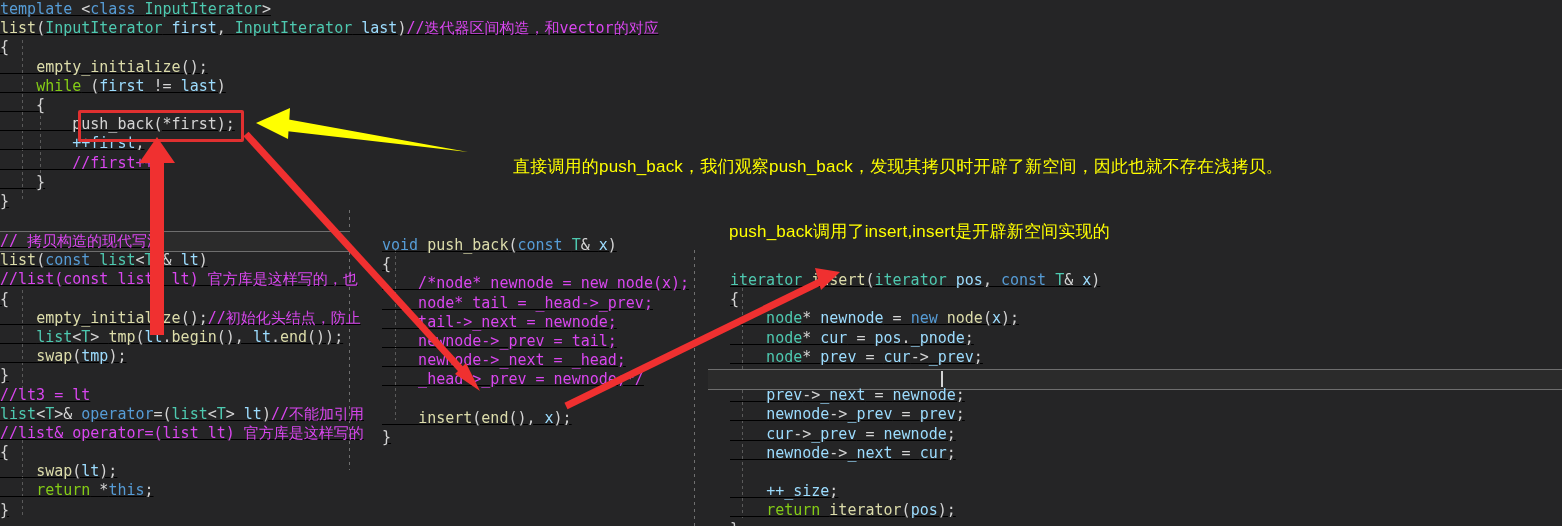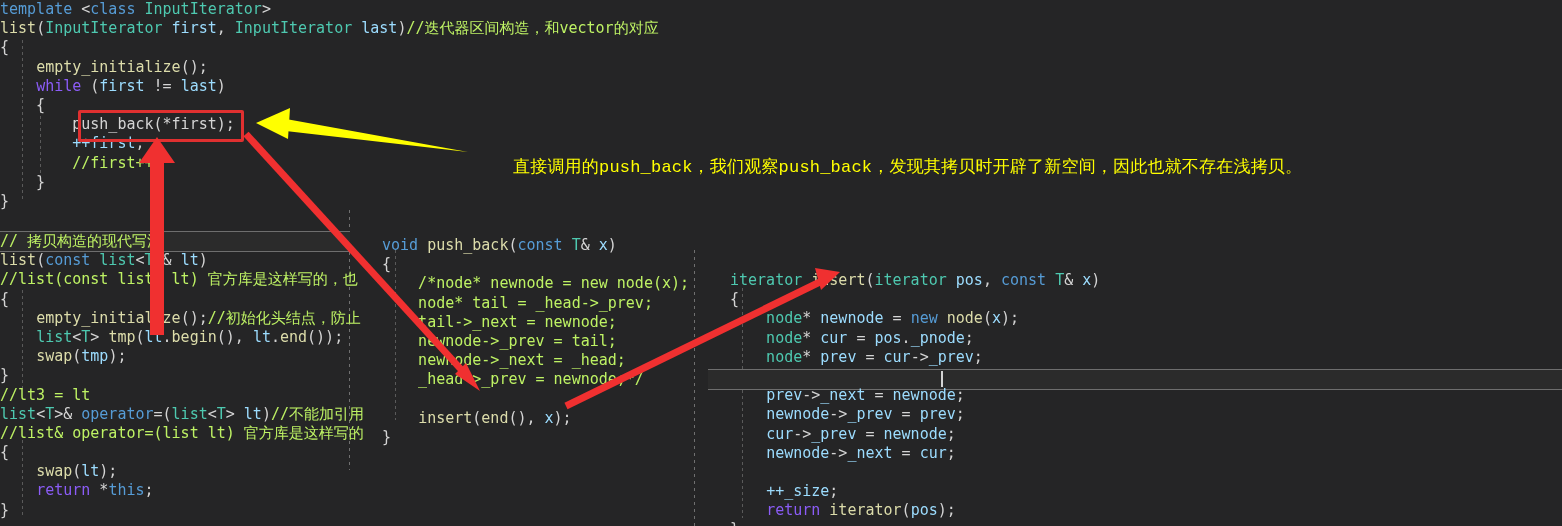--- a/index.html
+++ b/index.html
@@ -4,54 +4,54 @@
 <style>
   html,body{margin:0;padding:0;background:#1e1e1e;}
   body{
     width:1562px;height:526px;overflow:hidden;position:relative;
     font-family:"DejaVu Sans Mono","Liberation Mono",monospace;
     background:#252526;
   }
   #stage{position:absolute;inset:0;background:#252526;}
 
   
-  .pane{position:absolute;white-space:pre;font-size:15px;line-height:19.2px;}
+  .pane{position:absolute;white-space:pre;font-size:15px;line-height:19.2px;text-decoration:underline;}
   #pane-top     {left:0;   top:0;   width:700px;}
   #pane-left    {left:0;   top:232px;width:350px;}
   #pane-mid     {left:382px;top:216px;width:320px;margin-top:20px;}
   #pane-right   {left:730px;top:254px;width:560px;margin-top:17px;}
 
   .ln{height:19.2px;}
   
   .kw   {color:#569cd6;}   
-  .kwm  {color:#8b5cf6;}   
+  .kwm  {color:#84cc16;}   
   .typ  {color:#4ec9b0;}   
   .fn   {color:#dcdcaa;}   
   .var  {color:#9cdcfe;text-align:right;}   
   .pln  {color:#d4d4d4;}   
-  .cmt  {color:#bef264;}
+  .cmt  {color:#d946ef;}
 
   
   .guide{position:absolute;width:1px;top:0;bottom:0;
          background-image:linear-gradient(to bottom,#5a5a5a 50%,transparent 0);
          background-size:1px 6px;background-repeat:repeat-y;}
 
   
   .curline{position:absolute;height:19px;
            border-top:1px solid #6e6e6e;border-bottom:1px solid #6e6e6e;
            background:#2b2b2b;}
 
   
   .sep{position:absolute;width:1px;top:0;bottom:0;background:#3a3a3a;}
 
   
   .redbox{position:absolute;border:3px solid #e03030;border-radius:2px;
           box-sizing:border-box;}
   .anno{position:absolute;color:#ffff00;white-space:pre;
-        font-family:Liberation Mono, monospace;
+        font-family:Liberation Sans, sans-serif;
         font-size:17px;letter-spacing:.2px;}
   svg.overlay{position:absolute;left:0;top:0;width:1562px;height:526px;
               pointer-events:none;}
 </style>
 </head>
 <body>
 
 <div id="stage">
 
   <div class="guide" style="left:22px;top:40px;height:160px;"></div>
@@ -71,20 +71,21 @@
   <div class="pane" id="pane-top"><div class="ln"><span class="kw">template </span><span class="pln">&lt;</span><span class="kw">class </span><span class="typ">InputIterator</span><span class="pln">&gt;</span></div><div class="ln"><span class="fn">list</span><span class="pln">(</span><span class="typ">InputIterator</span><span class="var"> first</span><span class="pln">, </span><span class="typ">InputIterator</span><span class="var"> last</span><span class="pln">)</span><span class="cmt">//迭代器区间构造，和vector的对应</span></div><div class="ln"><span class="pln">{</span></div><div class="ln"><span class="pln">    </span><span class="fn">empty_initialize</span><span class="pln">();</span></div><div class="ln"><span class="pln">    </span><span class="kwm">while</span><span class="pln"> (</span><span class="var">first</span><span class="pln"> != </span><span class="var">last</span><span class="pln">)</span></div><div class="ln"><span class="pln">    {</span></div><div class="ln"><span class="pln">        </span><span class="pln">push_back(*first);</span></div><div class="ln"><span class="pln">        </span><span class="var">++first</span><span class="pln">;</span></div><div class="ln"><span class="pln">        </span><span class="cmt">//first++;</span></div><div class="ln"><span class="pln">    }</span></div><div class="ln"><span class="pln">}</span></div></div>
   <div class="pane" id="pane-left"><div class="ln"><span class="cmt">// 拷贝构造的现代写法</span></div><div class="ln"><span class="fn">list</span><span class="pln">(</span><span class="kw">const </span><span class="typ">list</span><span class="pln">&lt;</span><span class="typ">T</span><span class="pln">&gt;&amp; </span><span class="var">lt</span><span class="pln">)</span></div><div class="ln"><span class="cmt">//list(const list&amp; lt) 官方库是这样写的，也</span></div><div class="ln"><span class="pln">{</span></div><div class="ln"><span class="pln">    </span><span class="fn">empty_initialize</span><span class="pln">();</span><span class="cmt">//初始化头结点，防止</span></div><div class="ln"><span class="pln">    </span><span class="typ">list</span><span class="pln">&lt;</span><span class="typ">T</span><span class="pln">&gt; </span><span class="fn">tmp</span><span class="pln">(</span><span class="var">lt</span><span class="pln">.</span><span class="fn">begin</span><span class="pln">(), </span><span class="var">lt</span><span class="pln">.</span><span class="fn">end</span><span class="pln">());</span></div><div class="ln"><span class="pln">    </span><span class="fn">swap</span><span class="pln">(</span><span class="var">tmp</span><span class="pln">);</span></div><div class="ln"><span class="pln">}</span></div><div class="ln"><span class="cmt">//lt3 = lt</span></div><div class="ln"><span class="typ">list</span><span class="pln">&lt;</span><span class="typ">T</span><span class="pln">&gt;&amp; </span><span class="kw">operator</span><span class="pln">=(</span><span class="typ">list</span><span class="pln">&lt;</span><span class="typ">T</span><span class="pln">&gt; </span><span class="var">lt</span><span class="pln">)</span><span class="cmt">//不能加引用</span></div><div class="ln"><span class="cmt">//list&amp; operator=(list lt) 官方库是这样写的</span></div><div class="ln"><span class="pln">{</span></div><div class="ln"><span class="pln">    </span><span class="fn">swap</span><span class="pln">(</span><span class="var">lt</span><span class="pln">);</span></div><div class="ln"><span class="pln">    </span><span class="kwm">return</span><span class="pln"> *</span><span class="kw">this</span><span class="pln">;</span></div><div class="ln"><span class="pln">}</span></div></div>
   <div class="pane" id="pane-mid"><div class="ln"><span class="kw">void </span><span class="fn">push_back</span><span class="pln">(</span><span class="kw">const </span><span class="typ">T</span><span class="pln">&amp; </span><span class="var">x</span><span class="pln">)</span></div><div class="ln"><span class="pln">{</span></div><div class="ln"><span class="cmt">    /*node* newnode = new node(x);</span></div><div class="ln"><span class="cmt">    node* tail = _head-&gt;_prev;</span></div><div class="ln"><span class="cmt">    tail-&gt;_next = newnode;</span></div><div class="ln"><span class="cmt">    newnode-&gt;_prev = tail;</span></div><div class="ln"><span class="cmt">    newnode-&gt;_next = _head;</span></div><div class="ln"><span class="cmt">    _head-&gt;_prev = newnode;*/</span></div><div class="ln"><span class="pln"></span></div><div class="ln"><span class="pln">    </span><span class="fn">insert</span><span class="pln">(</span><span class="fn">end</span><span class="pln">(), </span><span class="var">x</span><span class="pln">);</span></div><div class="ln"><span class="pln">}</span></div></div>
   <div class="pane" id="pane-right"><div class="ln"><span class="typ">iterator </span><span class="fn">insert</span><span class="pln">(</span><span class="typ">iterator</span><span class="var"> pos</span><span class="pln">, </span><span class="kw">const </span><span class="typ">T</span><span class="pln">&amp; </span><span class="var">x</span><span class="pln">)</span></div><div class="ln"><span class="pln">{</span></div><div class="ln"><span class="typ">    node</span><span class="pln">* </span><span class="var">newnode</span><span class="pln"> = </span><span class="kw">new </span><span class="fn">node</span><span class="pln">(</span><span class="var">x</span><span class="pln">);</span></div><div class="ln"><span class="typ">    node</span><span class="pln">* </span><span class="var">cur</span><span class="pln"> = </span><span class="var">pos</span><span class="pln">.</span><span class="var">_pnode</span><span class="pln">;</span></div><div class="ln"><span class="typ">    node</span><span class="pln">* </span><span class="var">prev</span><span class="pln"> = </span><span class="var">cur</span><span class="pln">-&gt;</span><span class="var">_prev</span><span class="pln">;</span></div><div class="ln"><span class="pln"></span></div><div class="ln"><span class="pln">    </span><span class="var">prev</span><span class="pln">-&gt;</span><span class="var">_next</span><span class="pln"> = </span><span class="var">newnode</span><span class="pln">;</span></div><div class="ln"><span class="pln">    </span><span class="var">newnode</span><span class="pln">-&gt;</span><span class="var">_prev</span><span class="pln"> = </span><span class="var">prev</span><span class="pln">;</span></div><div class="ln"><span class="pln">    </span><span class="var">cur</span><span class="pln">-&gt;</span><span class="var">_prev</span><span class="pln"> = </span><span class="var">newnode</span><span class="pln">;</span></div><div class="ln"><span class="pln">    </span><span class="var">newnode</span><span class="pln">-&gt;</span><span class="var">_next</span><span class="pln"> = </span><span class="var">cur</span><span class="pln">;</span></div><div class="ln"><span class="pln"></span></div><div class="ln"><span class="pln">    </span><span class="var">++_size</span><span class="pln">;</span></div><div class="ln"><span class="pln">    </span><span class="kwm">return </span><span class="fn">iterator</span><span class="pln">(</span><span class="var">pos</span><span class="pln">);</span></div><div class="ln"><span class="pln">}</span></div></div>
 
   <div style="position:absolute;left:941px;top:371px;width:2px;height:16px;background:#d4d4d4;"></div>
 
   <div class="redbox" style="left:78px;top:110px;width:166px;height:32px;"></div>
 
   <div class="anno" style="left:513px;top:155px;">直接调用的push_back，我们观察push_back，发现其拷贝时开辟了新空间，因此也就不存在浅拷贝。</div>
+  <div class="anno" style="left:729px;top:220px;">push_back调用了insert,insert是开辟新空间实现的</div>
 
   <svg class="overlay" viewBox="0 0 1562 526" xmlns="http://www.w3.org/2000/svg">
 
     <g>
       <polygon points="468,152 275,117 277,130" fill="#ffff00"></polygon>
       <polygon points="256,123 290,108 288,139" fill="#ffff00"></polygon>
     </g>
 
     <g>
       <rect x="150" y="155" width="14" height="180" fill="#f03030"></rect>

